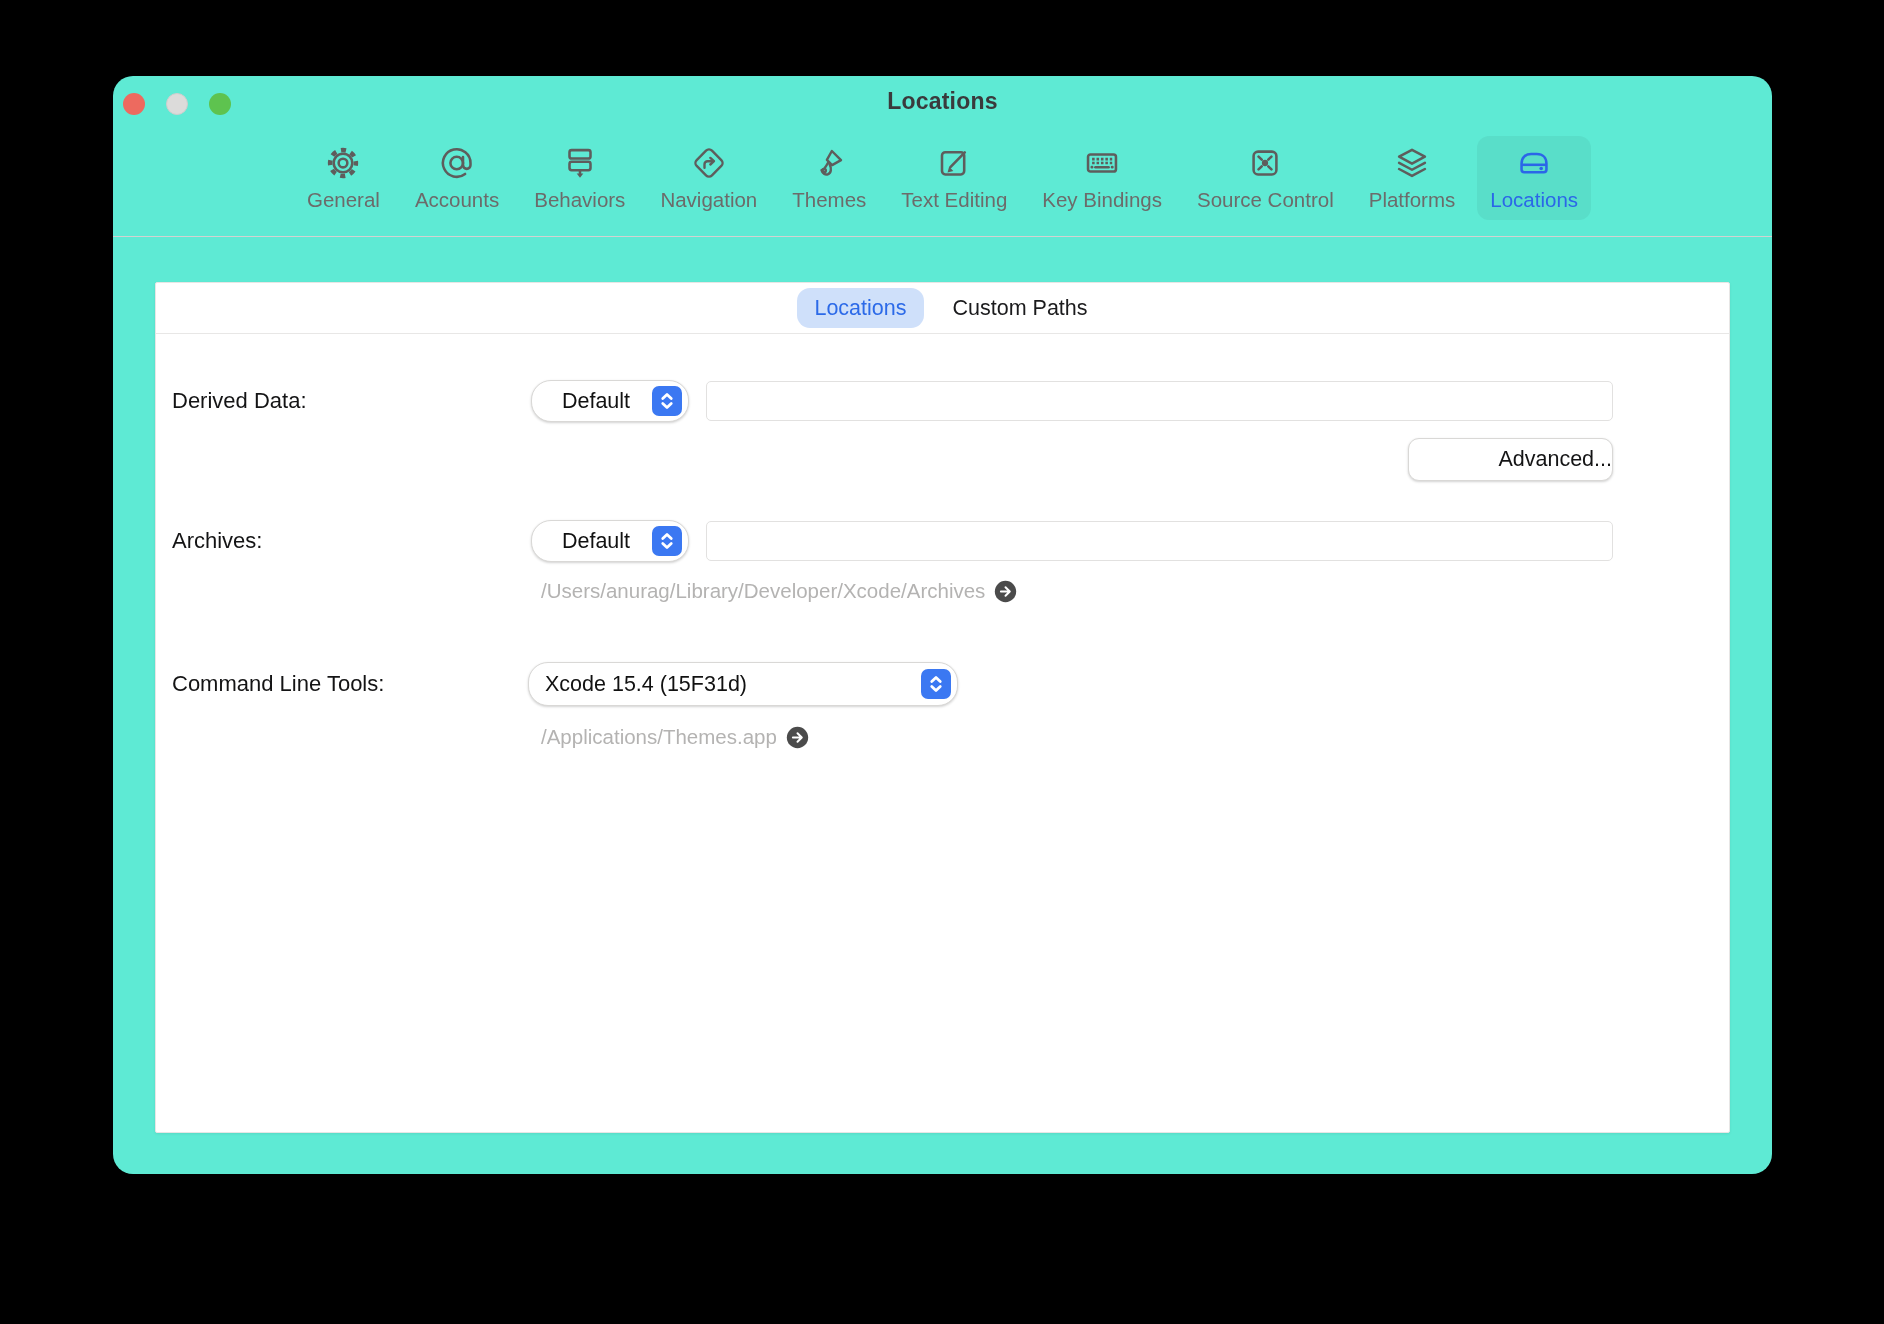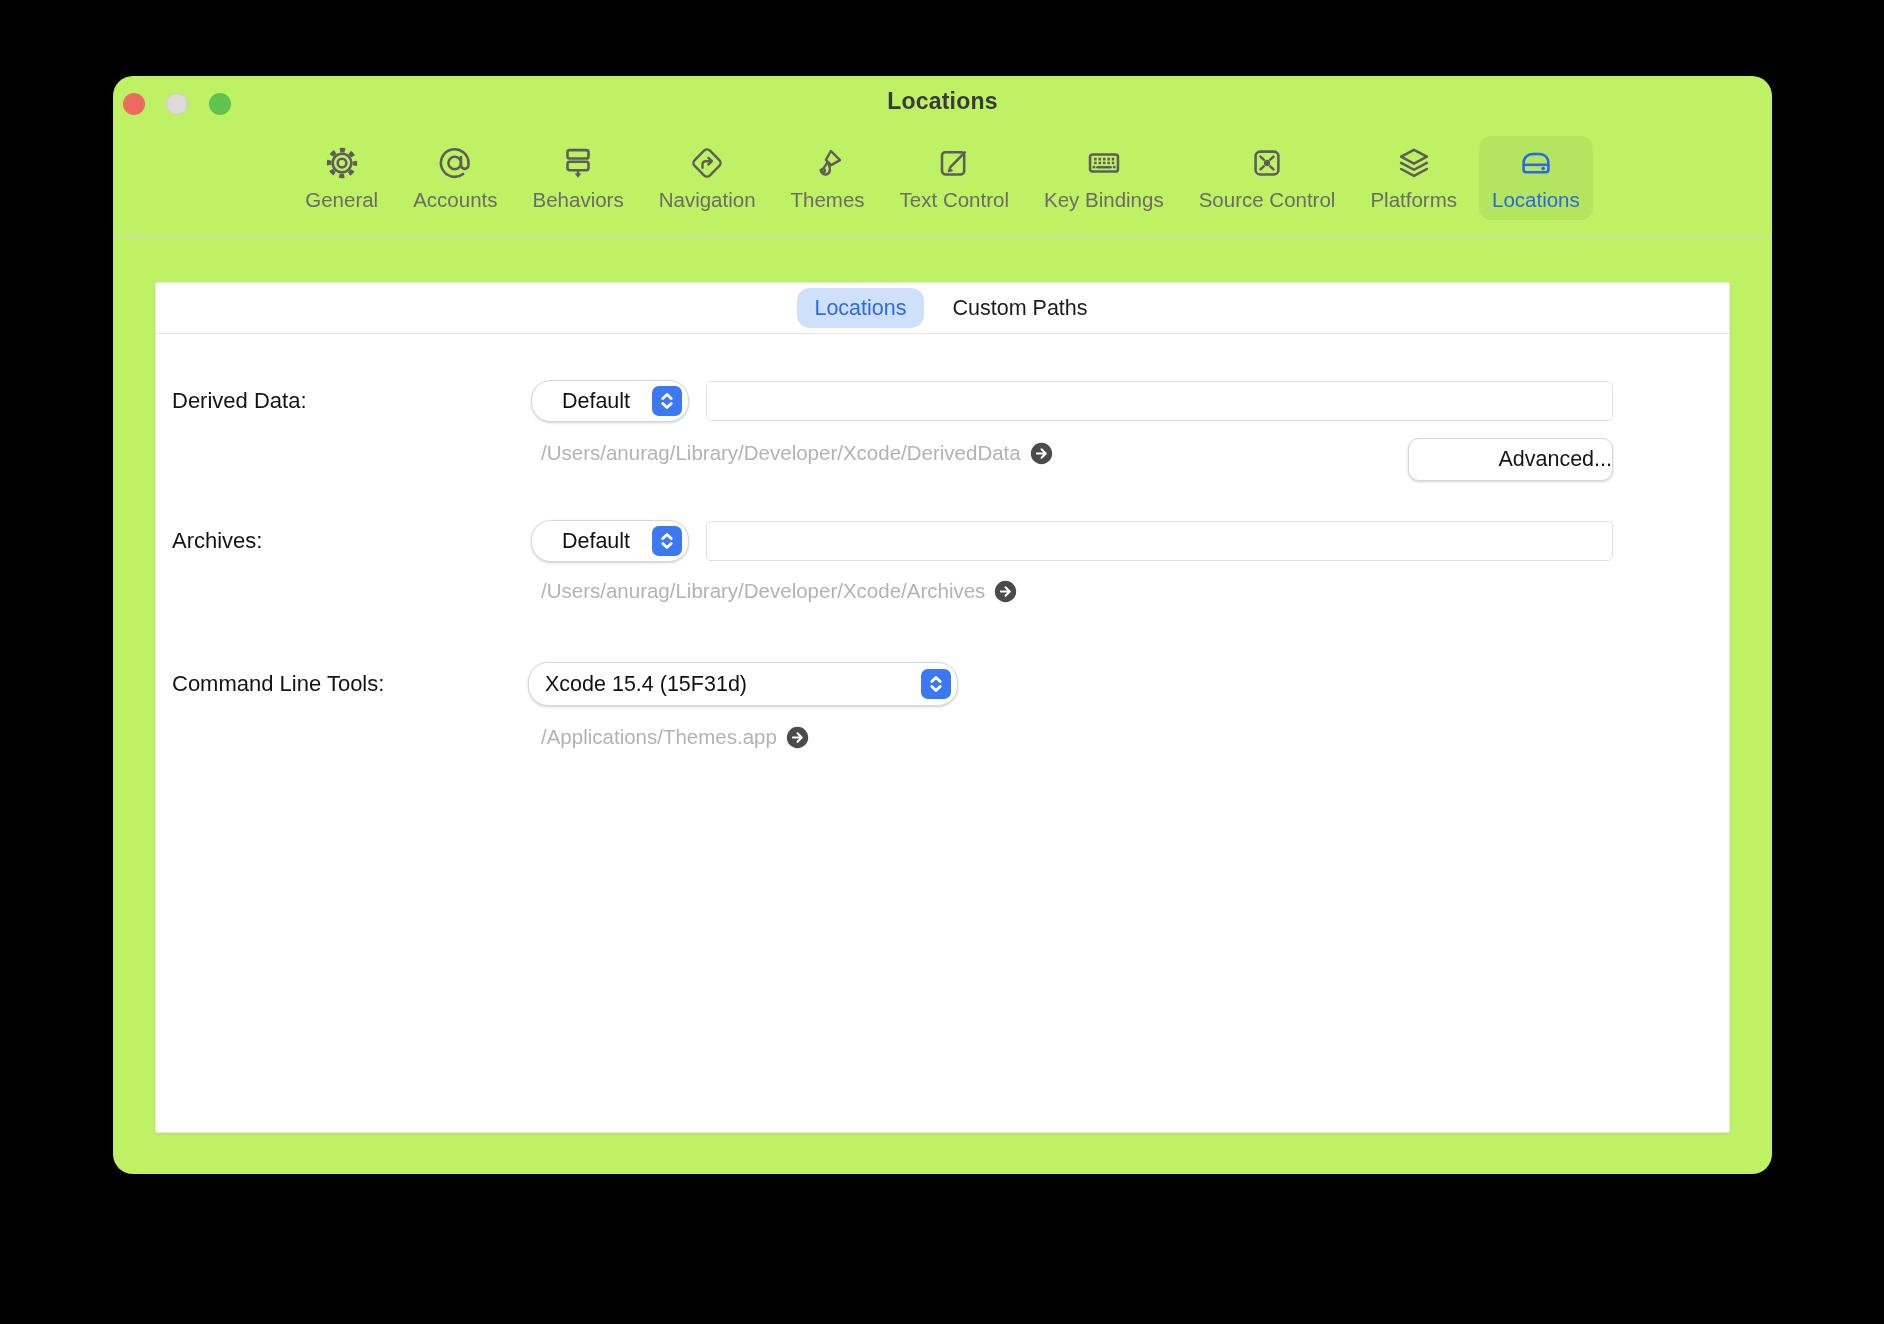--- a/index.html
+++ b/index.html
@@ -1,19 +1,19 @@
 <!DOCTYPE html>
 <html><head>
 <meta charset="utf-8">
 <style>
   * { margin:0; padding:0; box-sizing:border-box; }
   html,body { width:1884px; height:1324px; background:#000; overflow:hidden;
               font-family:"Liberation Sans", sans-serif; }
   .window { position:absolute; left:113px; top:76px; width:1659px; height:1098px;
-            background:#bef264; border-radius:20px; box-shadow:0 18px 50px rgba(0,0,0,.55); }
+            background:#5eead4; border-radius:20px; box-shadow:0 18px 50px rgba(0,0,0,.55); }
 
   
   .traffic { position:absolute; top:17px; width:22px; height:22px; border-radius:50%; }
   .t-close { left:10px; background:#ed6a5f; }
   .t-min   { left:53px; background:#dcdbda; border:1px solid #cfcecd; }
   .t-zoom  { left:96px; background:#5ec34f; }
   .win-title { position:absolute; top:12px; left:0; right:0; text-align:center;
                font-size:23px; font-weight:bold; color:#3a3a3c; letter-spacing:.2px; }
 
   
@@ -136,21 +136,21 @@
     </div>
 
     <div class="tab">
       <span class="icn">
         <svg viewBox="0 0 24 24" width="36" height="36" fill="none" stroke="currentColor" stroke-width="1.7" stroke-linecap="round">
           <rect x="4" y="4.8" width="14.8" height="14.8" rx="2.2"></rect>
           <path d="M9.6 14.8 L19.2 4.9"></path>
           <path d="M9 15.4 l-.6 2.2 2.2-.6 Z" fill="currentColor" stroke-width="1"></path>
         </svg>
       </span>
-      <span class="lbl">Text Control</span>
+      <span class="lbl">Text Editing</span>
     </div>
 
     <div class="tab">
       <span class="icn">
         <svg viewBox="0 0 24 24" width="36" height="36" fill="none" stroke="currentColor">
           <rect x="2.7" y="6.3" width="18.6" height="11.4" rx="1.6" stroke-width="1.7"></rect>
           <path d="M5.4 9.4 H18.8" stroke-width="1.7" stroke-dasharray="1.7 1.25"></path>
           <path d="M5.4 12 H18.8" stroke-width="1.7" stroke-dasharray="1.7 1.25"></path>
           <path d="M7.6 14.8 H16.4" stroke-width="1.7" stroke-linecap="round"></path>
           <path d="M5.2 14.8 h.2 M18.7 14.8 h.2" stroke-width="1.8" stroke-linecap="round"></path>
@@ -207,27 +207,20 @@
     <div class="popup" style="left:375px; top:97px; width:158px;">
       <span class="val">Default</span>
       <span class="chev">
         <svg viewBox="0 0 16 16" width="22" height="22" fill="none" stroke="#fff" stroke-width="2" stroke-linecap="round" stroke-linejoin="round">
           <path d="M4.9 6.2 L8 3.2 L11.1 6.2"></path>
             <path d="M4.9 9.8 L8 12.8 L11.1 9.8"></path>
         </svg>
       </span>
     </div>
     <input class="field" style="top: 98px;" value="">
-    <div class="path" style="top:157px;">
-      <span>/Users/anurag/Library/Developer/Xcode/DerivedData</span>
-      <svg viewBox="0 0 22 22" width="23" height="23">
-        <circle cx="11" cy="11" r="10.2" fill="#4b4b4b"></circle>
-        <path d="M6.6 11 H14.4 M11 6.9 L15.1 11 L11 15.1" fill="none" stroke="#fff" stroke-width="1.9" stroke-linecap="round" stroke-linejoin="round"></path>
-      </svg>
-    </div>
     <div class="adv-btn">Advanced...</div>
 
     <div class="form-label" style="top:244px;">Archives:</div>
     <div class="popup" style="left:375px; top:237px; width:158px;">
       <span class="val">Default</span>
       <span class="chev">
         <svg viewBox="0 0 16 16" width="22" height="22" fill="none" stroke="#fff" stroke-width="2" stroke-linecap="round" stroke-linejoin="round">
           <path d="M4.9 6.2 L8 3.2 L11.1 6.2"></path>
             <path d="M4.9 9.8 L8 12.8 L11.1 9.8"></path>
         </svg>

